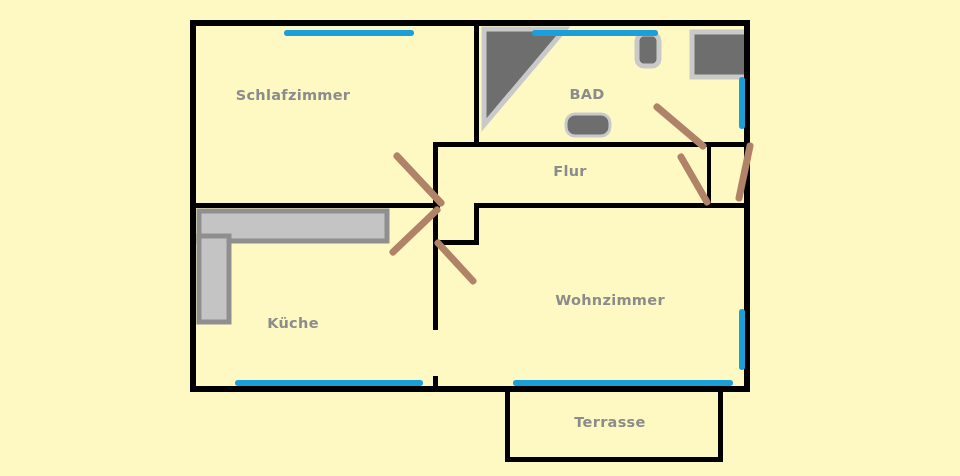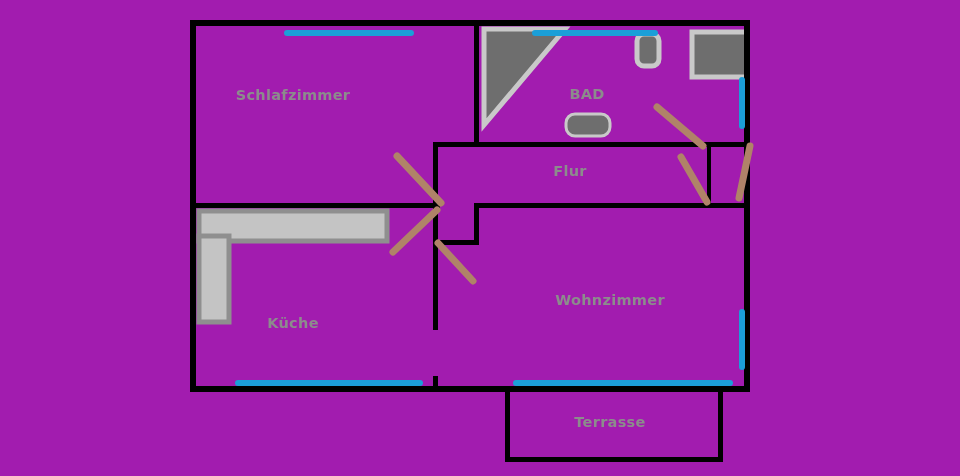--- a/index.html
+++ b/index.html
@@ -10,21 +10,21 @@
   body {
     width: 960px;
     height: 476px;
     font-family: "DejaVu Sans", sans-serif;
     overflow: hidden;
   }
   #floorplan-stage {
     position: relative;
     width: 960px;
     height: 476px;
-    background: #a21caf;
+    background: #fef9c3;
   }
   #plan-svg {
     position: absolute;
     left: 0;
     top: 0;
     width: 960px;
     height: 476px;
     display: block;
   }
   .room-label {

